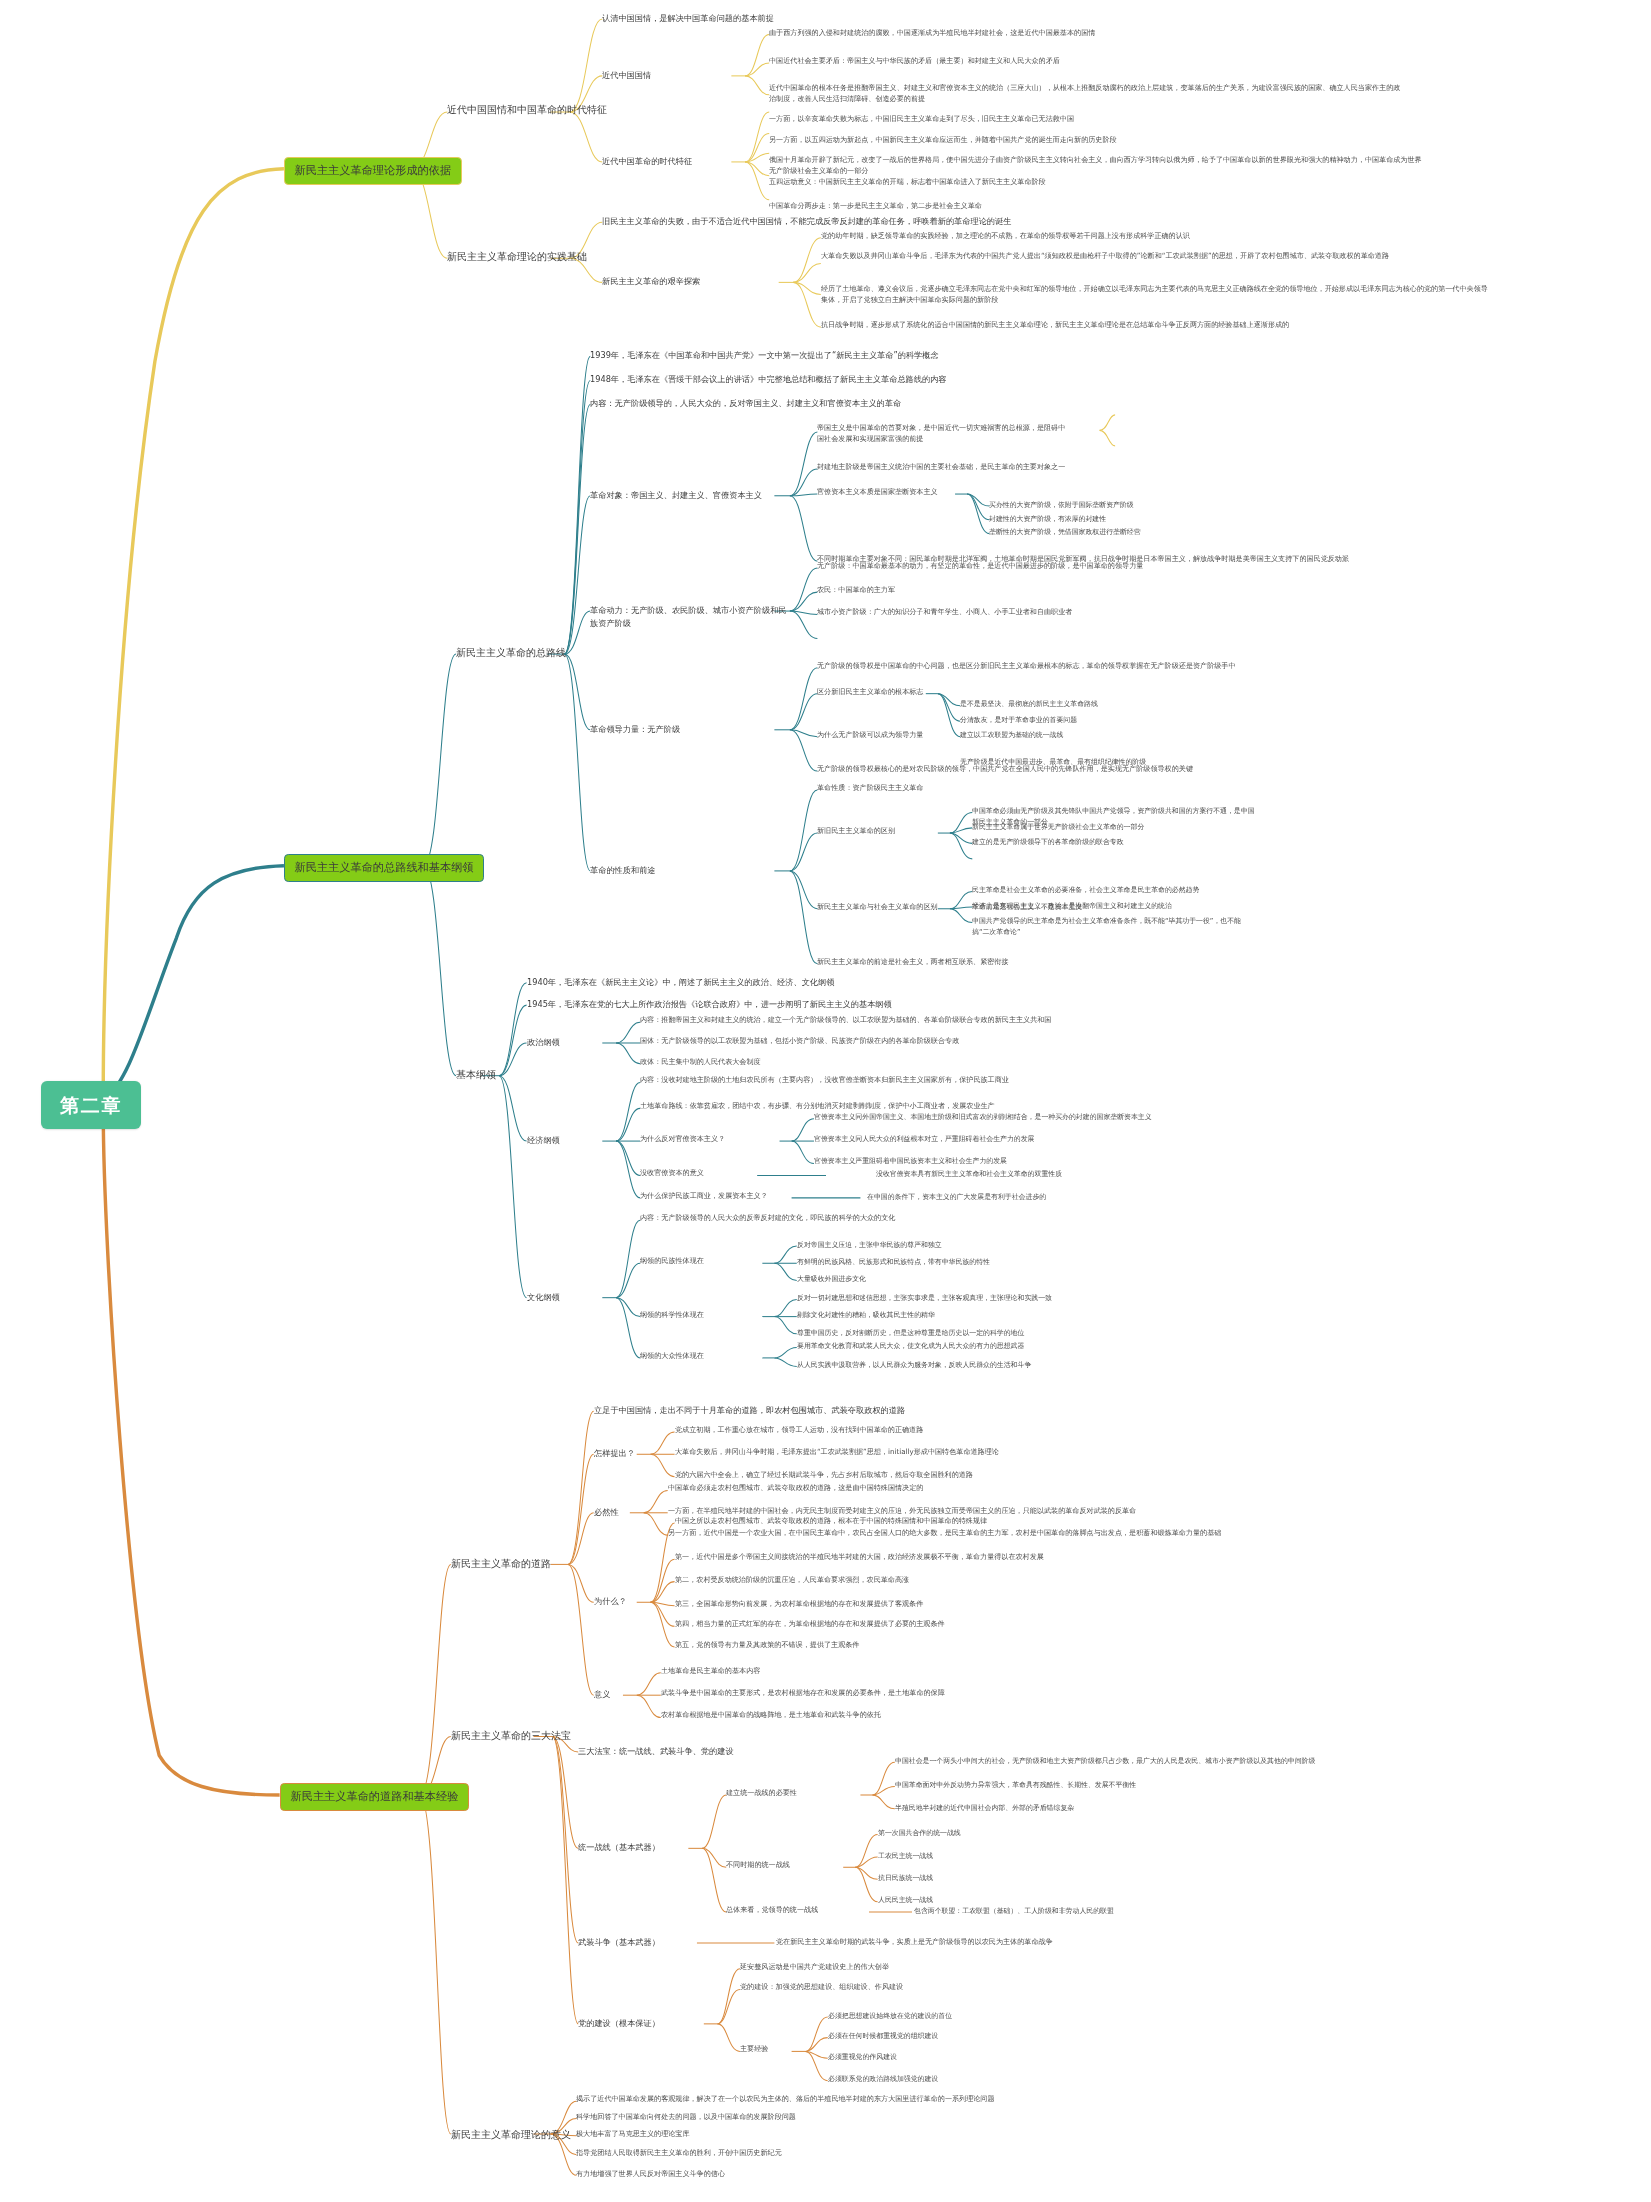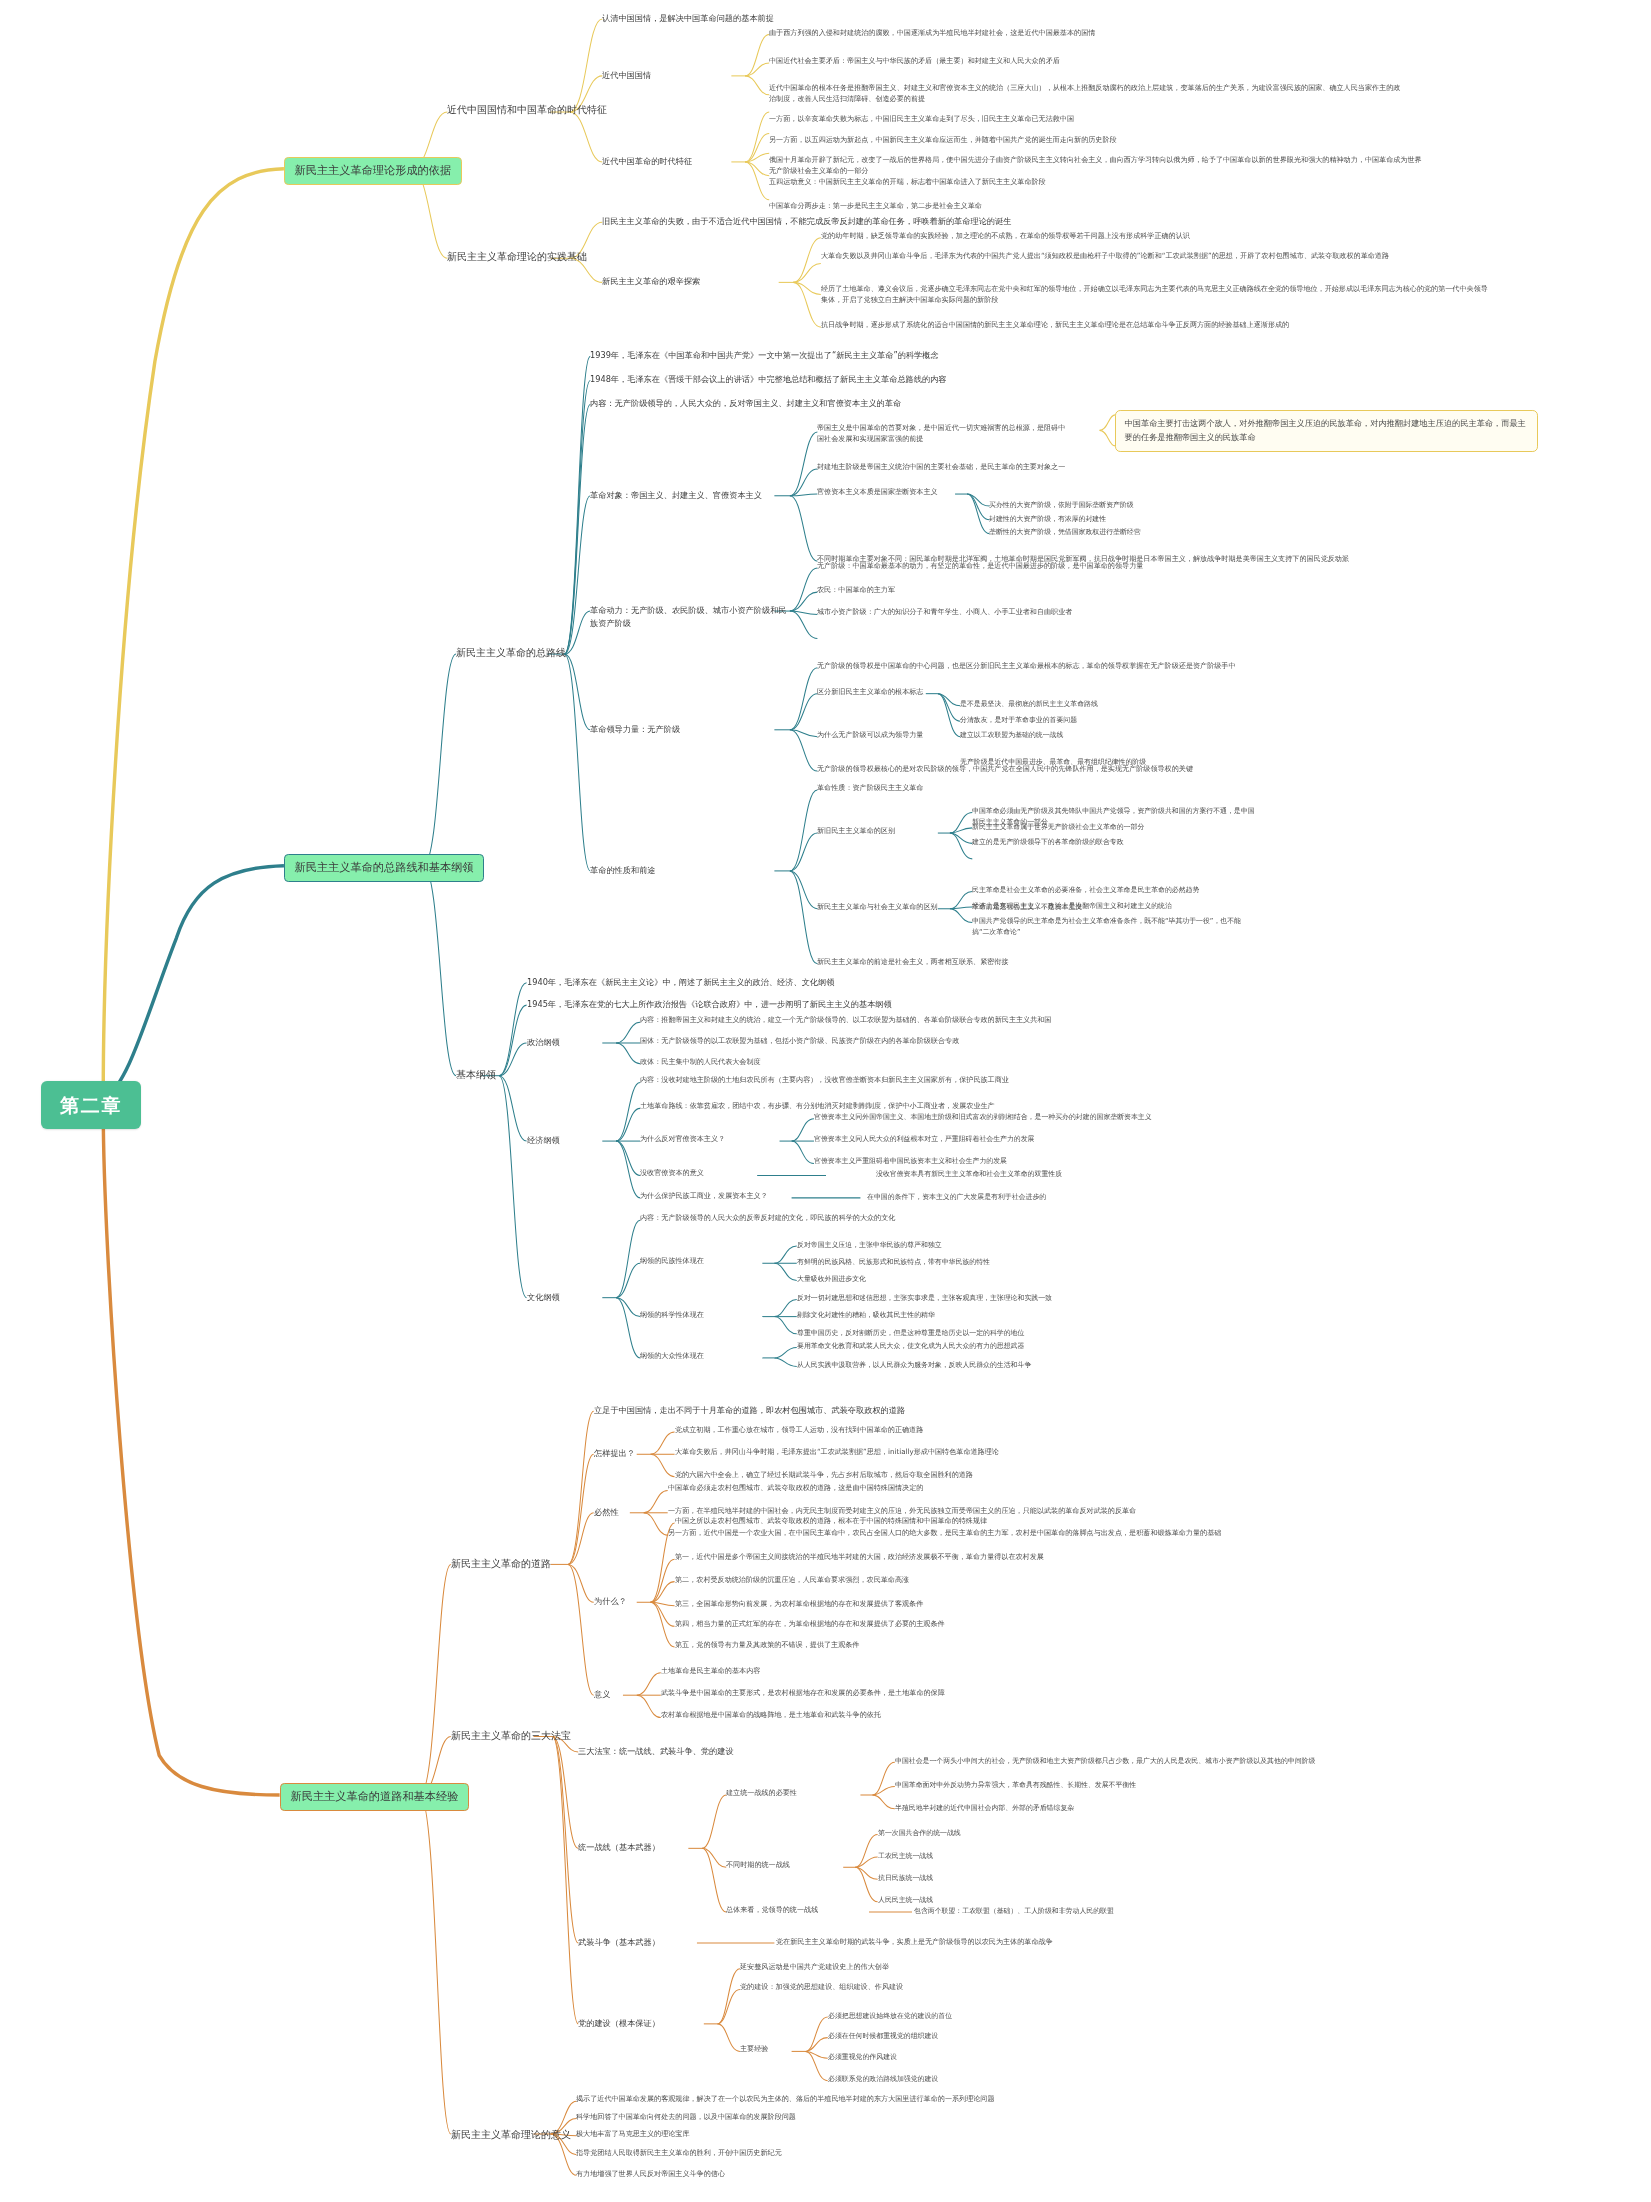--- a/index.html
+++ b/index.html
@@ -13,21 +13,21 @@
   svg#links{position:absolute;left:0;top:0;width:1652px;height:2203px;pointer-events:none;}
 
   
   .node{position:absolute;white-space:pre-wrap;line-height:1.55;color:#3a3a3a;}
   .root{
     background:#4cbf93;color:#ffffff;border-radius:6px;
     padding:9.5px 19px;font-size:19px;font-weight:600;letter-spacing:1.7px;
     box-shadow:0 0.9px 1.7px rgba(0,0,0,.12);
   }
   .lvl1{
-    border-radius:4.3px;padding:4.3px 9.5px;font-size:11.2px;background:#86efac;
+    border-radius:4.3px;padding:4.3px 9.5px;font-size:11.2px;background:#84cc16;
   }
   .lvl1.c-yellow{border:0.9px solid #e8c95a;}
   .lvl1.c-teal{border:0.9px solid #2e7f8c;}
   .lvl1.c-orange{border:0.9px solid #d98a3e;}
   .lvl2{font-size:10px;}
   .lvl3{font-size:8.2px;}
   .lvl4{font-size:7.1px;color:#4a4a4a;}
   .lvl5{font-size:6.9px;color:#4a4a4a;}
   .callout{
     font-size:8.2px;border:0.9px solid #e8c95a;border-radius:5.2px;
@@ -403,16 +403,15 @@
   <div class="node lvl5" style="left:828px;top:2052px;width:344px;">必须重视党的作风建设</div>
   <div class="node lvl5" style="left:828px;top:2074px;width:344px;">必须联系党的政治路线加强党的建设</div>
 
   <div class="node lvl2" style="left:451px;top:2127px;">新民主主义革命理论的意义</div>
   <div class="node lvl4" style="left:576px;top:2094px;width:740px;">揭示了近代中国革命发展的客观规律，解决了在一个以农民为主体的、落后的半殖民地半封建的东方大国里进行革命的一系列理论问题</div>
   <div class="node lvl4" style="left:576px;top:2112px;width:740px;">科学地回答了中国革命向何处去的问题，以及中国革命的发展阶段问题</div>
   <div class="node lvl4" style="left:576px;top:2129px;width:740px;">极大地丰富了马克思主义的理论宝库</div>
   <div class="node lvl4" style="left:576px;top:2148px;width:740px;">指导党团结人民取得新民主主义革命的胜利，开创中国历史新纪元</div>
   <div class="node lvl4" style="left:576px;top:2169px;width:740px;">有力地增强了世界人民反对帝国主义斗争的信心</div>
 
-  <div class="node callout" style="left:1115px;top:410px;width:404px;">中国革命主要打击这两个敌人，对外推翻帝国主义压迫的民族革命，对内推翻封建地主压迫的民主革命，而最主要的任务是推翻帝国主义的民族革命</div>
 
 </div>
 
 
 </body></html>

